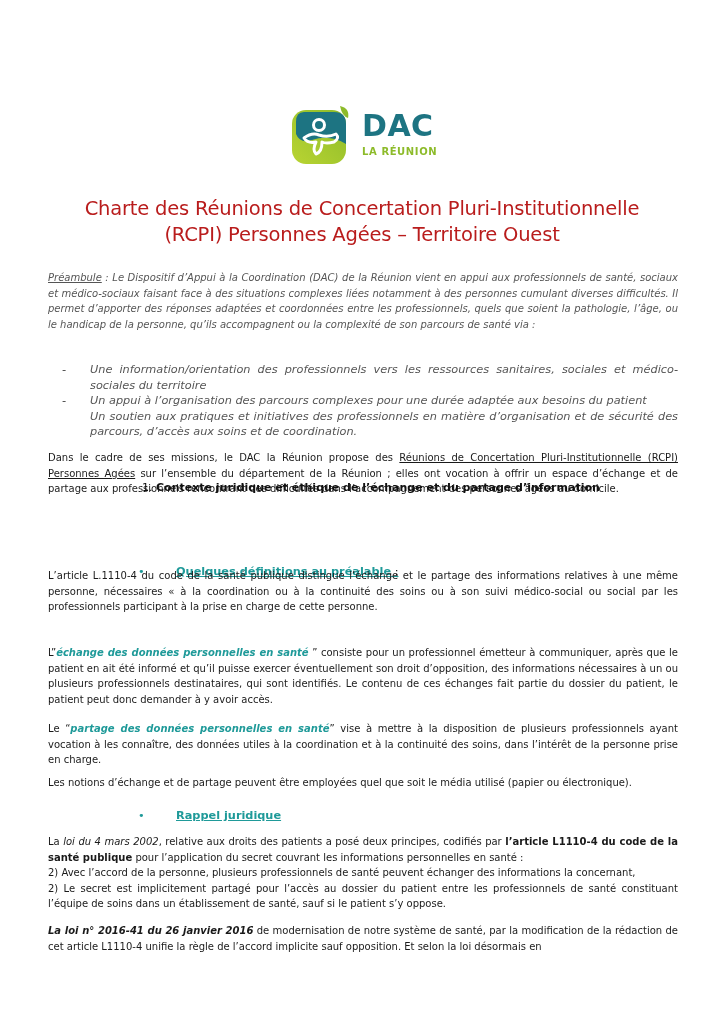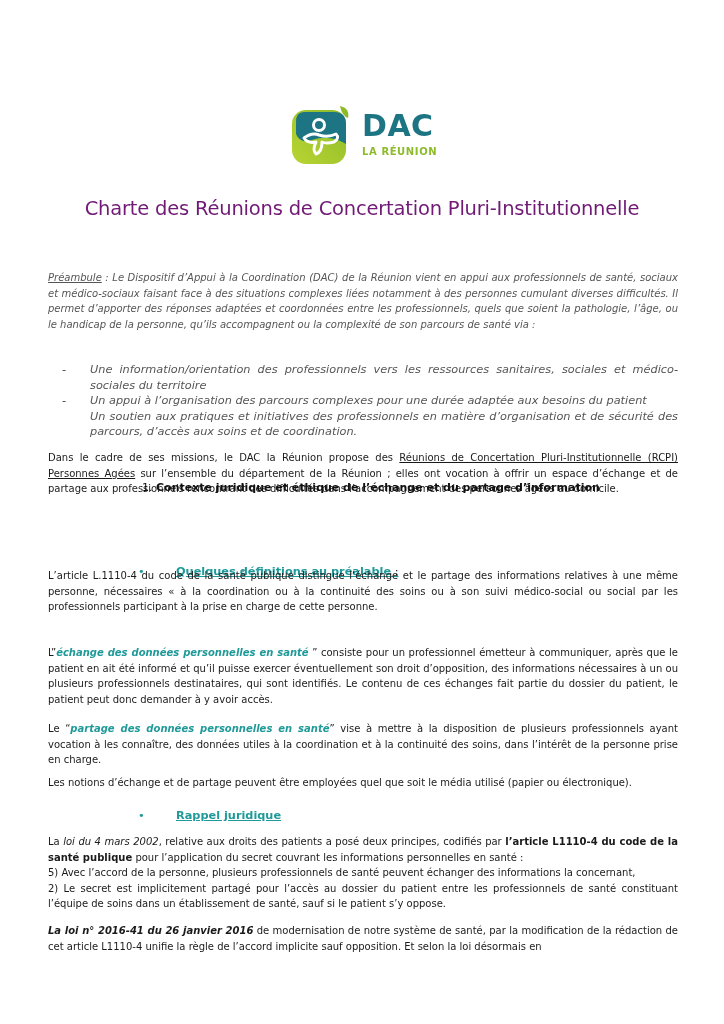--- a/index.html
+++ b/index.html
@@ -8,21 +8,21 @@
   .page { position: absolute; left: 0; top: 0; width: 724px; height: 883px; }
 
   .logo { position: absolute; left: 290px; top: 104px; width: 190px; height: 68px; }
   .logo-mark { position: absolute; left: 0; top: 0; width: 62px; height: 62px; }
   .logo-text-dac { position: absolute; left: 72px; top: 6px; font-family: "DejaVu Sans", sans-serif; font-weight: bold;
     font-size: 30px; letter-spacing: 0.5px; color: #1d7482; line-height: 32px; }
   .logo-text-sub { position: absolute; left: 72px; top: 42px; font-family: "DejaVu Sans", sans-serif; font-weight: bold;
     font-size: 10px; letter-spacing: 0.6px; color: #8dbb2a; line-height: 12px; text-align: right; }
 
   .title { position: absolute; left: 40px; top: 196px; width: 644px; text-align: center;
-    font-family: "DejaVu Sans", sans-serif; color: #701a75; font-size: 19.5px; line-height: 26px; letter-spacing: -0.2px; }
+    font-family: "DejaVu Sans", sans-serif; color: #b91c1c; font-size: 19.5px; line-height: 26px; letter-spacing: -0.2px; }
 
   .txt { position: absolute; left: 48px; width: 630px; font-size: 10px; line-height: 15.5px; text-align: justify; }
   .ital { font-style: italic; color: #555555; }
   .u { text-decoration: underline; }
   .teal { color: #1f9a99; font-weight: bold; font-style: italic; }
   .b { font-weight: bold; }
   .i { font-style: italic; }
 
   .preamble { top: 270px; }
   .list { position: absolute; left: 62px; top: 362px; width: 616px; font-size: 11.3px; line-height: 15.5px; font-style: italic; color: #555555; }
@@ -66,20 +66,21 @@
       <path d="M50 2 Q60 4 58 14 Q52 12 50 2 Z" fill="#8dbb2a"></path>
       <circle cx="29" cy="21" r="5.5" fill="none" stroke="#ffffff" stroke-width="3"></circle>
       <path d="M14 34 Q22 28 29 31 Q38 34 46 30 Q50 34 44 38 Q36 40 32 38 Q32 48 26 50 Q22 46 26 38 Q18 40 14 34 Z" fill="none" stroke="#ffffff" stroke-width="3" stroke-linejoin="round"></path>
     </svg>
     <div class="logo-text-dac">DAC</div>
     <div class="logo-text-sub">LA RÉUNION</div>
   </div>
 
   <div class="title">
     <div>Charte des Réunions de Concertation Pluri-Institutionnelle</div>
+    <div>(RCPI) Personnes Agées – Territoire Ouest</div>
   </div>
 
   <div class="txt ital preamble">
     <span class="u">Préambule</span><span> : Le Dispositif d’Appui à la Coordination (DAC) de la Réunion vient en appui aux professionnels de santé, sociaux et médico-sociaux faisant face à des situations complexes liées notamment à des personnes cumulant diverses difficultés. Il permet d’apporter des réponses adaptées et coordonnées entre les professionnels, quels que soient la pathologie, l’âge, ou le handicap de la personne, qu’ils accompagnent ou la complexité de son parcours de santé via :</span>
   </div>
 
   <div class="list">
     <div class="li">
       <span class="dash">-</span>
       <span>Une information/orientation des professionnels vers les ressources sanitaires, sociales et médico-sociales du territoire</span>
@@ -119,21 +120,21 @@
 
   <div class="txt p4">Les notions d’échange et de partage peuvent être employées quel que soit le média utilisé (papier ou électronique).</div>
 
   <div class="bullet b2">
     <span class="dot">•</span>
     <span class="lab">Rappel juridique</span>
   </div>
 
   <div class="txt p5">
     <span>La </span><span class="i">loi du 4 mars 2002</span><span>, relative aux droits des patients a posé deux principes, codifiés par </span><span class="b">l’article L1110-4 du code de la santé publique</span><span> pour l’application du secret couvrant les informations personnelles en santé :</span>
-    <div>5) Avec l’accord de la personne, plusieurs professionnels de santé peuvent échanger des informations la concernant,</div>
+    <div>2) Avec l’accord de la personne, plusieurs professionnels de santé peuvent échanger des informations la concernant,</div>
     <div>2) Le secret est implicitement partagé pour l’accès au dossier du patient entre les professionnels de santé constituant l’équipe de soins dans un établissement de santé, sauf si le patient s’y oppose.</div>
   </div>
 
   <div class="txt p6">
     <span class="b i">La loi n° 2016-41 du 26 janvier 2016</span><span> de modernisation de notre système de santé, par la modification de la rédaction de cet article L1110-4 unifie la règle de l’accord implicite sauf opposition. Et selon la loi désormais en</span>
   </div>
 
 </div>
 
 </body></html>

